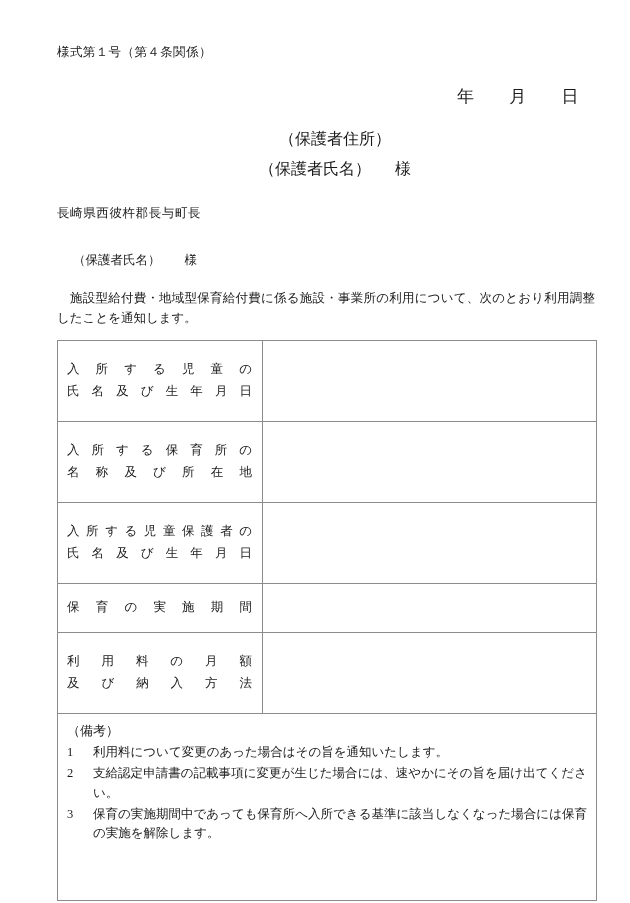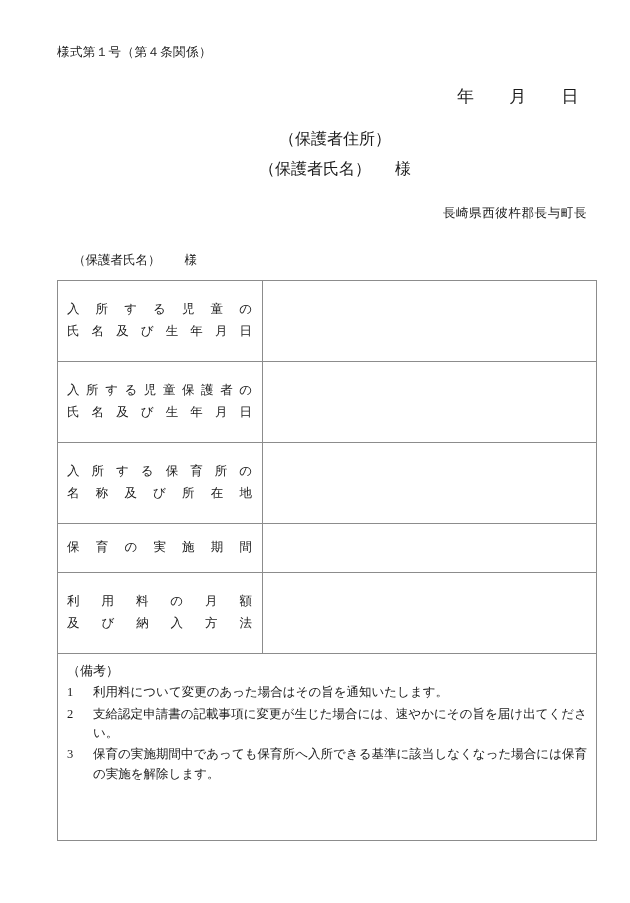--- a/index.html
+++ b/index.html
@@ -44,21 +44,21 @@
     margin-top: 16px;
     padding-left: 16px;
     font-size: 16px;
     line-height: 1.85;
     text-align: center;
   }
   .addressee .sama { margin-left: 24px; }
 
   .issuer {
     margin-top: 22px;
-    text-align: right;
+    text-align: left;
     font-size: 12.5px;
     letter-spacing: 0.6px;
     padding-right: 10px;
   }
 
   .doc-title {
     margin-top: 29px;
     text-align: center;
     font-size: 17px;
     font-weight: normal;
@@ -158,41 +158,44 @@
     </div>
   </div>
 
   <div class="issuer">長崎県西彼杵郡長与町長</div>
 
 
   <div class="addressee2">
     <span>（保護者氏名）</span><span class="sama">様</span>
   </div>
 
+  <div class="intro">
+    <span class="indent">施設型給付費・地域型保育給付費に係る施設・事業所の利用について、次のとおり利用調整したことを通知します。</span>
+  </div>
 
   <table class="form-table">
     <tbody>
       <tr class="row-tall">
         <td class="label">
           <span class="lbl-line">入所する児童の</span>
           <span class="lbl-line">氏名及び生年月日</span>
         </td>
         <td class="value"></td>
       </tr>
       <tr class="row-tall">
         <td class="label">
+          <span class="lbl-line">入所する保育所の</span>
+          <span class="lbl-line">名称及び所在地</span>
+        </td>
+        <td class="value"></td>
+      </tr>
+      <tr class="row-tall">
+        <td class="label">
           <span class="lbl-line">入所する児童保護者の</span>
           <span class="lbl-line">氏名及び生年月日</span>
-        </td>
-        <td class="value"></td>
-      </tr>
-      <tr class="row-tall">
-        <td class="label">
-          <span class="lbl-line">入所する保育所の</span>
-          <span class="lbl-line">名称及び所在地</span>
         </td>
         <td class="value"></td>
       </tr>
       <tr class="row-short">
         <td class="label">
           <span class="lbl-line">保育の実施期間</span>
         </td>
         <td class="value"></td>
       </tr>
       <tr class="row-tall">

